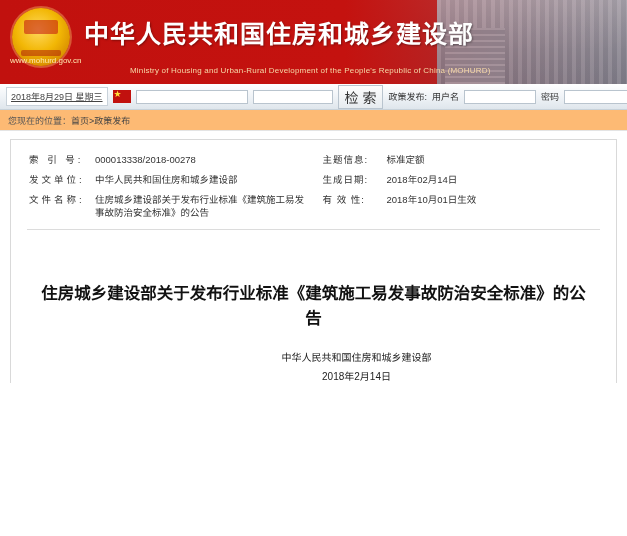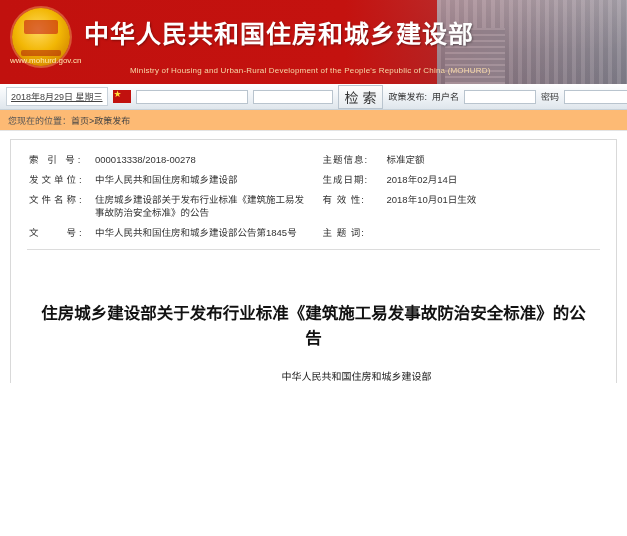--- a/index.html
+++ b/index.html
@@ -322,26 +322,20 @@
           <td class="v">中华人民共和国住房和城乡建设部</td>
           <td class="k2">生成日期:</td>
           <td class="v">2018年02月14日</td>
         </tr>
         <tr>
           <td class="k">文件名称:</td>
           <td class="v">住房城乡建设部关于发布行业标准《建筑施工易发事故防治安全标准》的公告</td>
           <td class="k2">有 效 性:</td>
           <td class="v">2018年10月01日生效</td>
         </tr>
-        <tr>
-          <td class="k">文　　号:</td>
-          <td class="v">中华人民共和国住房和城乡建设部公告第1845号</td>
-          <td class="k2">主 题 词:</td>
-          <td class="v"></td>
-        </tr>
       </tbody>
         </table>
     </div>
 
     <div class="doc-title">住房城乡建设部关于发布行业标准《建筑施工易发事故防治安全标准》的公告</div>
 
 
     <div class="signature">
       <div>中华人民共和国住房和城乡建设部</div>
       <div>2018年2月14日</div>

